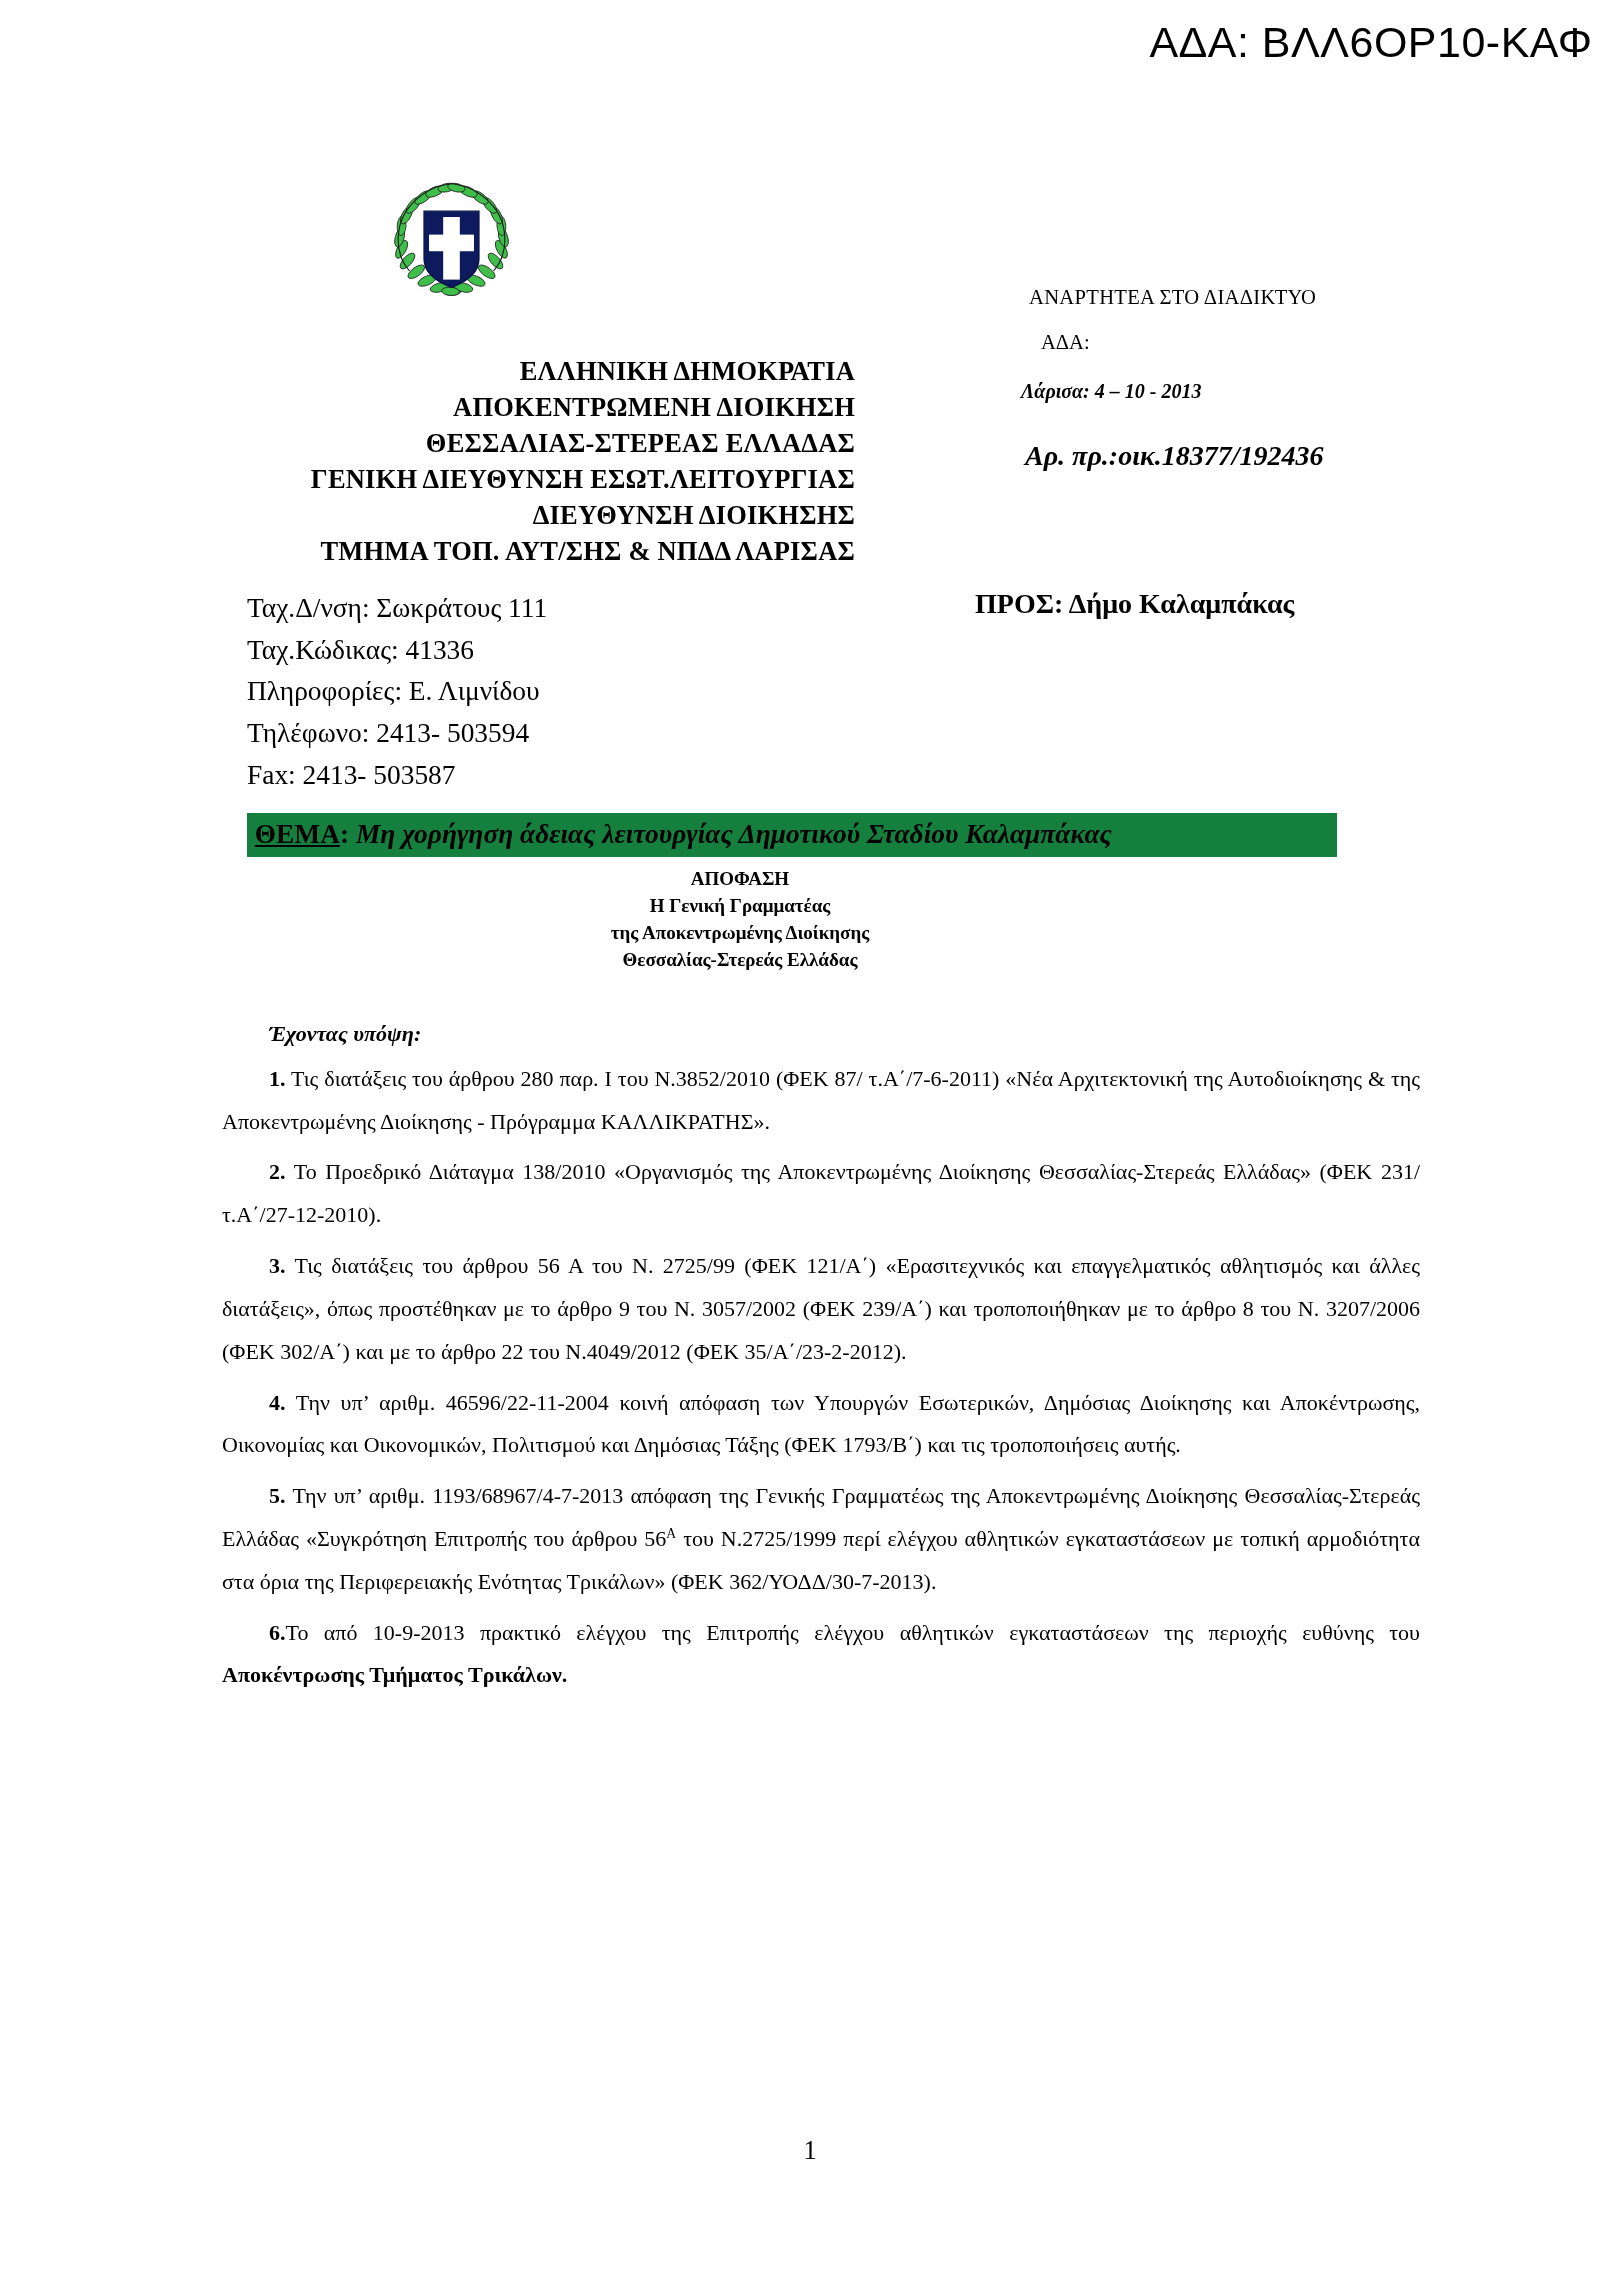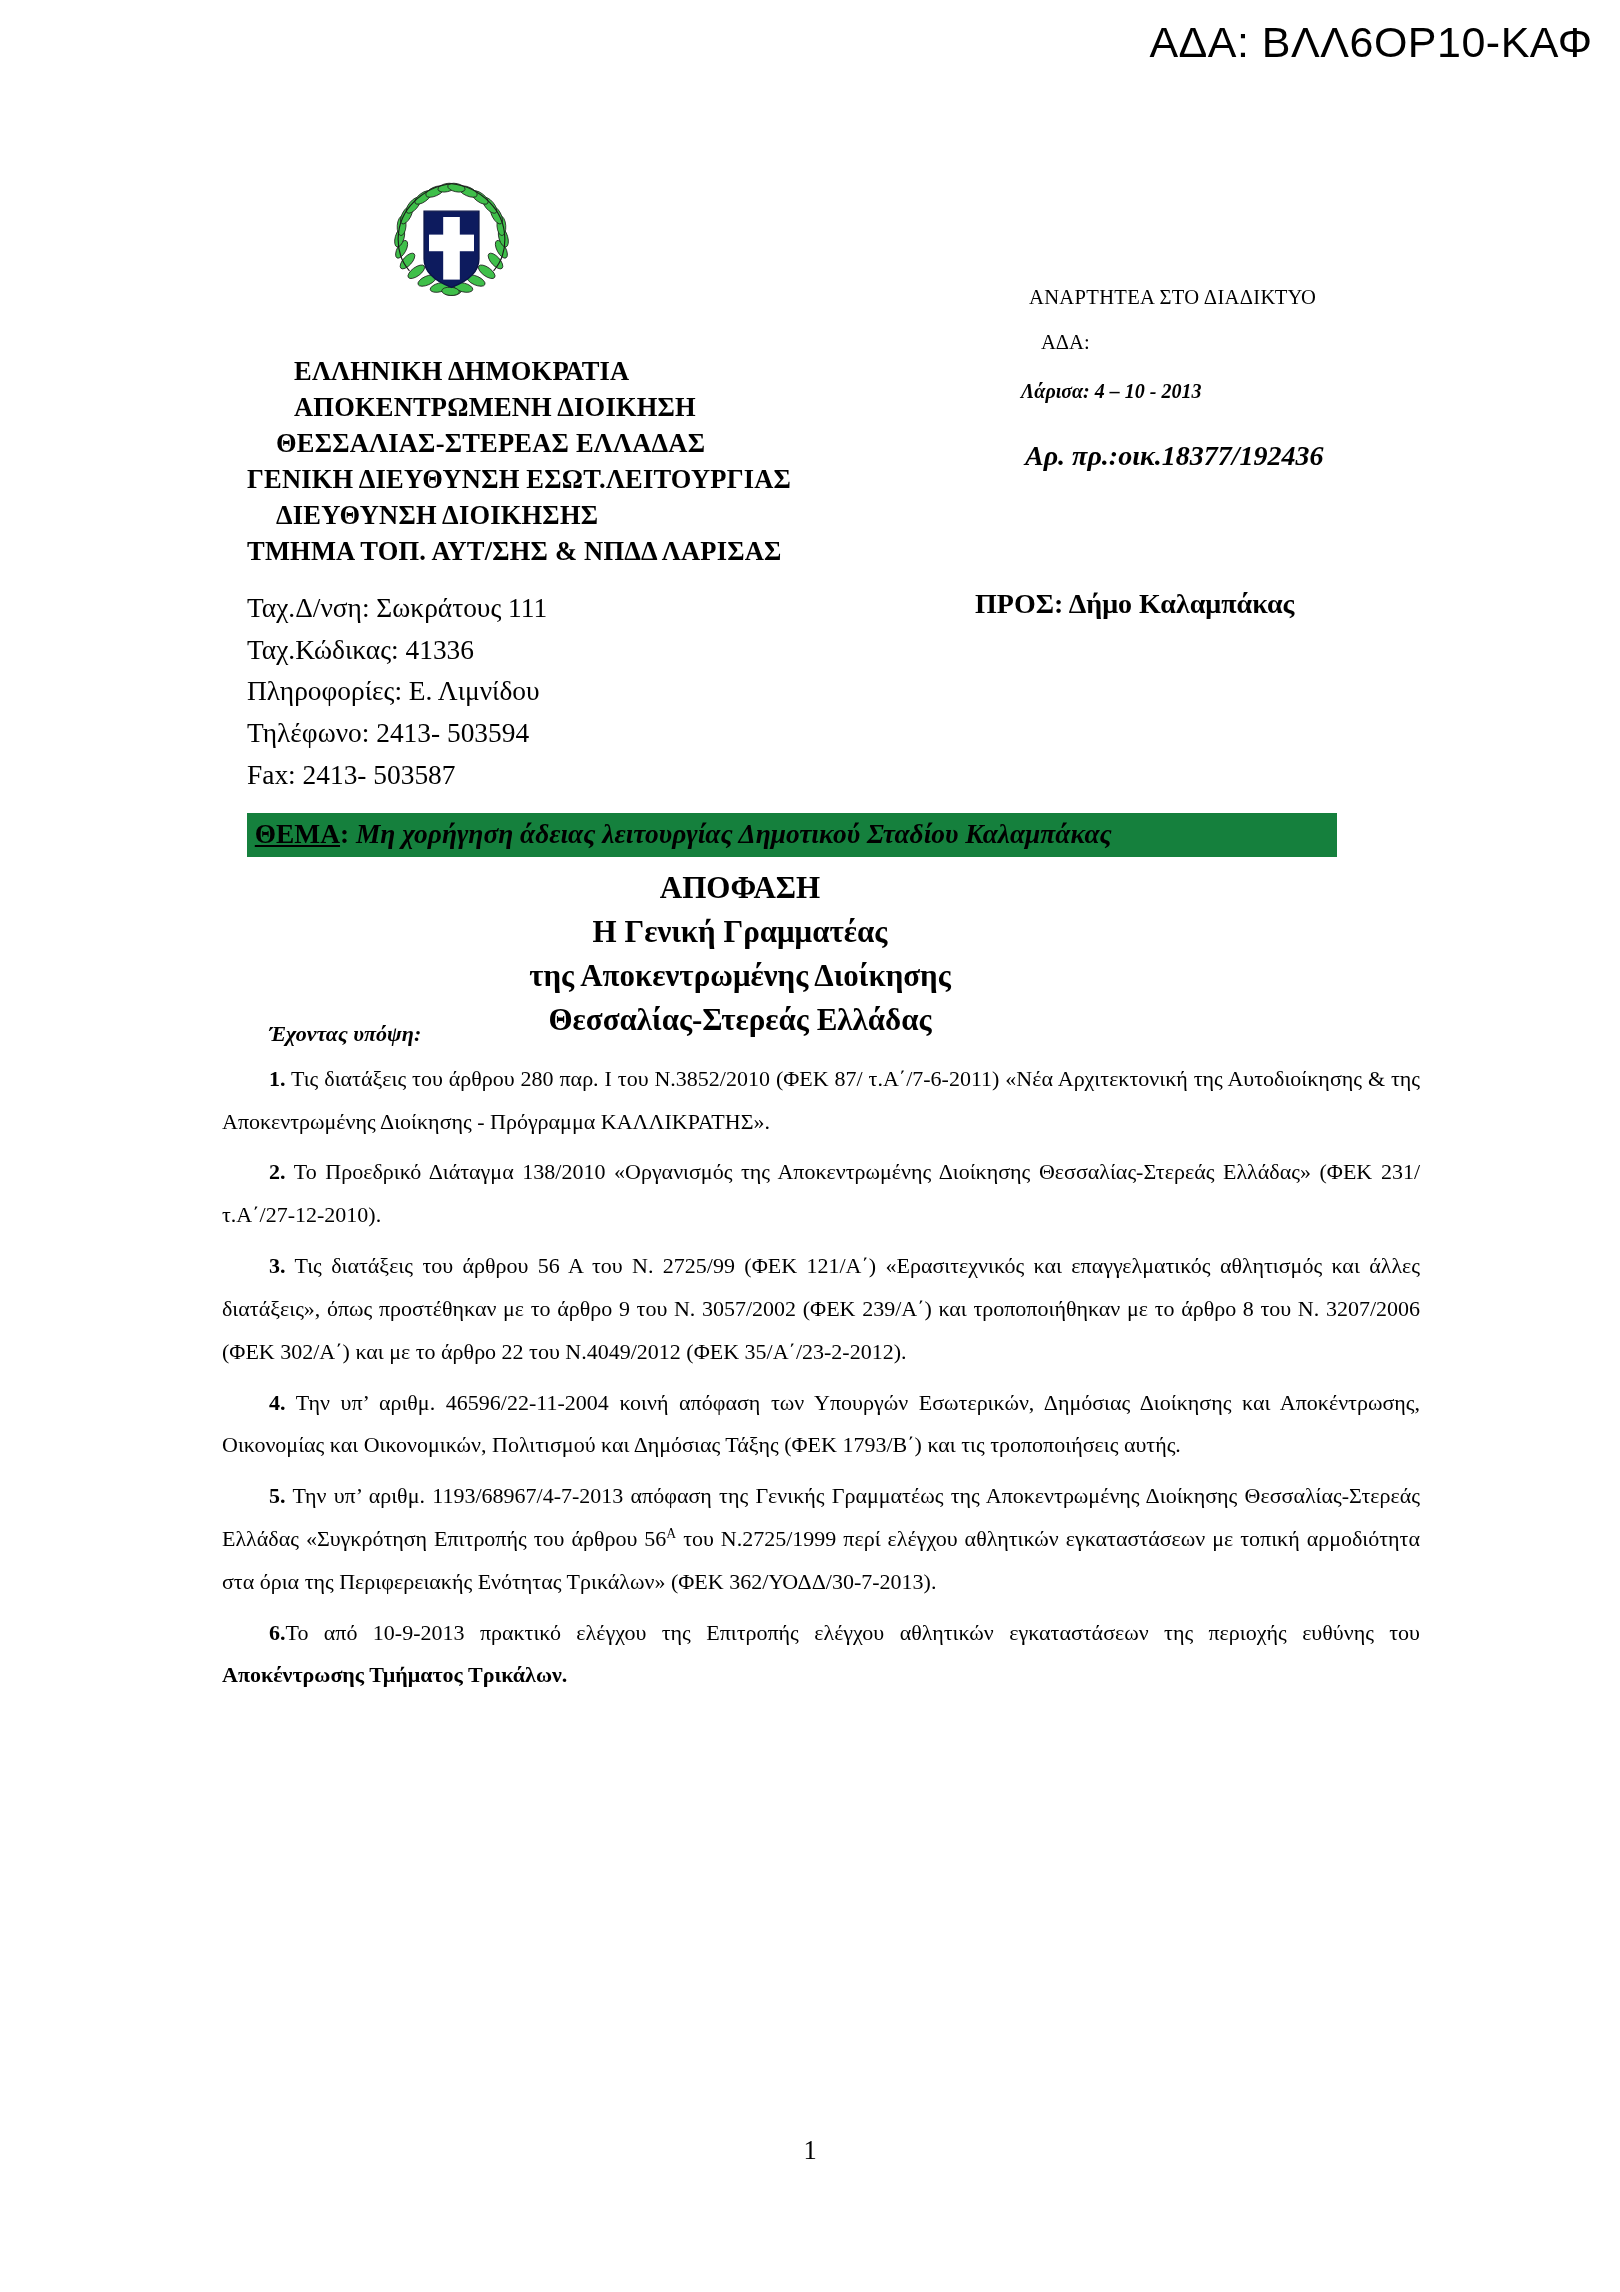--- a/index.html
+++ b/index.html
@@ -54,21 +54,21 @@
   .header-left {
     position: absolute;
     left: 247px;
     top: 67px;
     width: 608px;
     font-weight: bold;
     font-size: 26.5px;
     line-height: 1.36;
     letter-spacing: 0.2px;
   }
-  .header-left .ln { white-space: nowrap; }
+  .header-left .ln { white-space: nowrap; text-align: right; }
   .hl-c1 { padding-left: 47px; }
   .hl-c2 { padding-left: 47px; }
   .hl-c3 { padding-left: 29px; }
   .hl-c4 { padding-left: 0px; }
   .hl-c5 { padding-left: 29px; }
   .hl-c6 { padding-left: 0px; }
 
   .header-right {
     position: absolute;
     left: 980px;
@@ -144,21 +144,21 @@
   }
   .subject-band .theme-colon { font-style: normal; }
 
   
   .title-block {
     position: absolute;
     left: 0;
     top: 866px;
     width: 1480px;
     text-align: center;
-    font-size: 31px;
+    font-size: 19px;
     font-weight: bold;
     line-height: 1.42;
   }
   .title-block .tl { display: block; }
 
   
   .body-text {
     position: absolute;
     left: 222px;
     top: 1013px;

